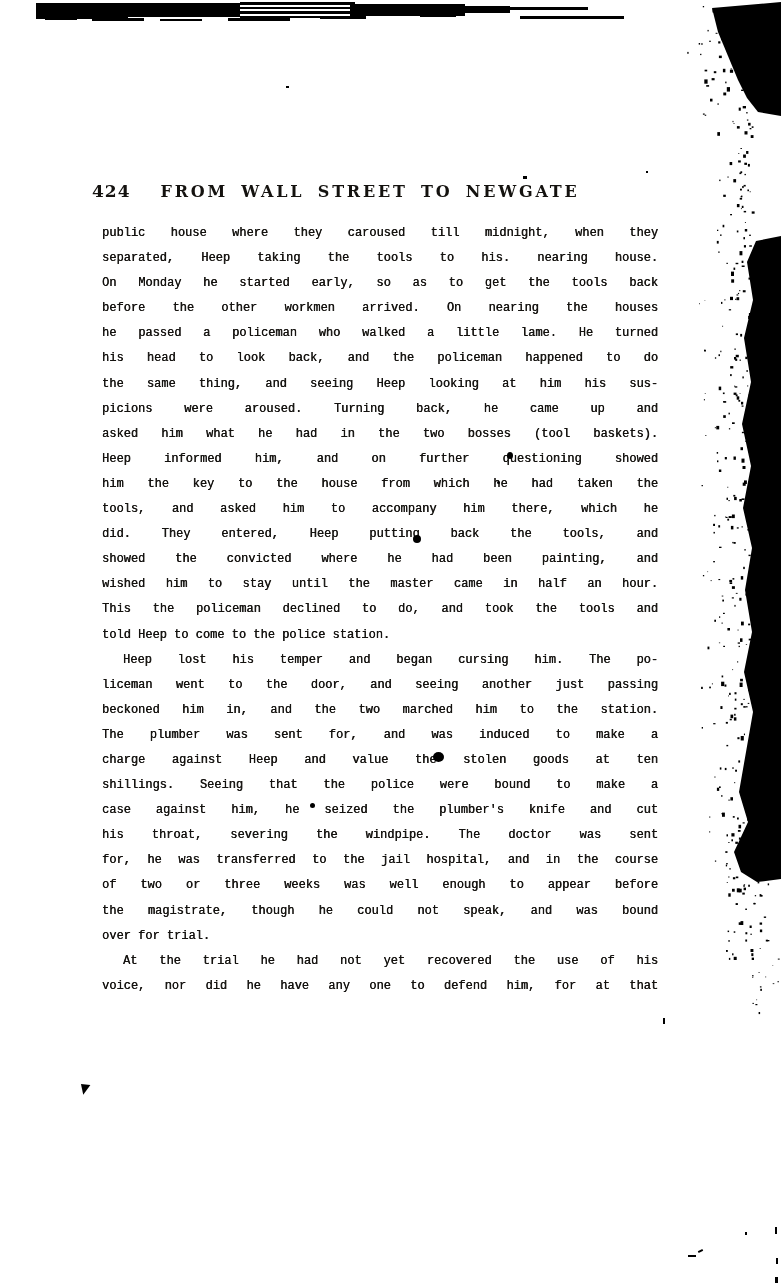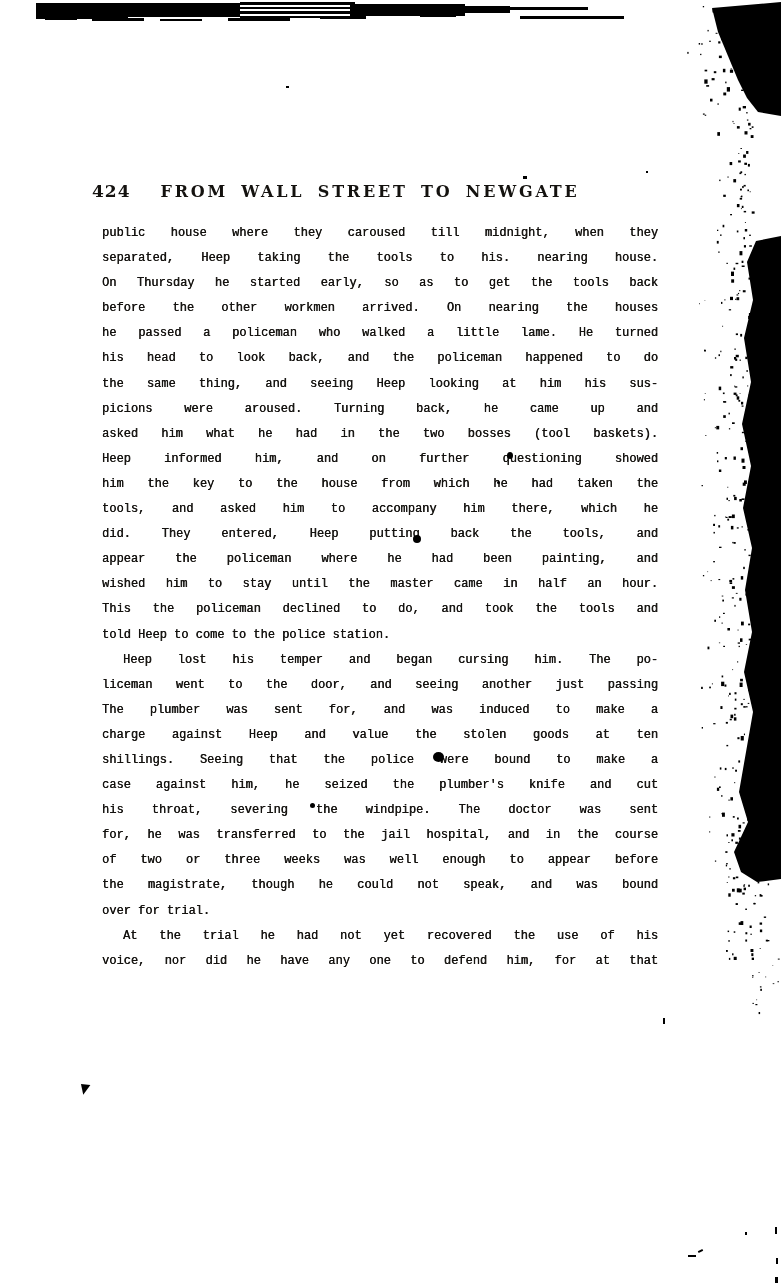--- a/index.html
+++ b/index.html
@@ -494,39 +494,40 @@
 
   <header class="running-head">
     <span class="pageno">424</span>
     <span class="head-title">FROM WALL STREET TO NEWGATE</span>
   </header>
 
   <main class="text-block">
       <div class="para">
         <div class="line just">public house where they caroused till midnight, when they</div>
         <div class="line just">separated, Heep taking the tools to his. nearing house.</div>
-        <div class="line just">On Thursday he started early, so as to get the tools back</div>
+        <div class="line just">On Monday he started early, so as to get the tools back</div>
         <div class="line just">before the other workmen arrived.  On nearing the houses</div>
         <div class="line just">he passed a policeman who walked a little lame.  He turned</div>
         <div class="line just">his head to look back, and the policeman happened to do</div>
         <div class="line just">the same thing, and seeing Heep looking at him his sus-</div>
         <div class="line just">picions were aroused.  Turning back, he came up and</div>
         <div class="line just">asked him what he had in the two bosses (tool baskets).</div>
         <div class="line just">Heep informed him, and on further questioning showed</div>
         <div class="line just">him the key to the house from which he had taken the</div>
         <div class="line just">tools, and asked him to accompany him there, which he</div>
         <div class="line just">did.  They entered, Heep putting back the tools, and</div>
-        <div class="line just">appear the policeman where he had been painting, and</div>
+        <div class="line just">showed the convicted where he had been painting, and</div>
         <div class="line just">wished him to stay until the master came in half an hour.</div>
         <div class="line just">This the policeman declined to do, and took the tools and</div>
         <div class="line">told Heep to come to the police station.</div>
       </div>
       <div class="para">
         <div class="line just indent">Heep lost his temper and began cursing him.  The po-</div>
         <div class="line just">liceman went to the door, and seeing another just passing</div>
+        <div class="line just">beckoned him in, and the two marched him to the station.</div>
         <div class="line just">The plumber was sent for, and was induced to make a</div>
         <div class="line just">charge against Heep and value the stolen goods at ten</div>
         <div class="line just">shillings.  Seeing that the police were bound to make a</div>
         <div class="line just">case against him, he seized the plumber's knife and cut</div>
         <div class="line just">his throat, severing the windpipe.  The doctor was sent</div>
         <div class="line just">for, he was transferred to the jail hospital, and in the course</div>
         <div class="line just">of two or three weeks was well enough to appear before</div>
         <div class="line just">the magistrate, though he could not speak, and was bound</div>
         <div class="line">over for trial.</div>
       </div>

